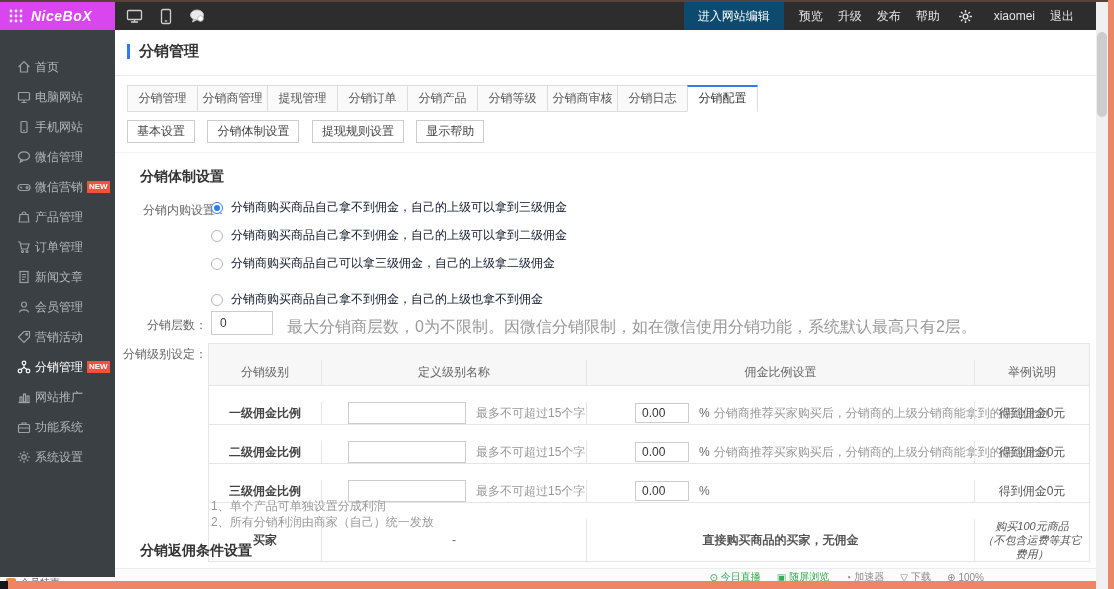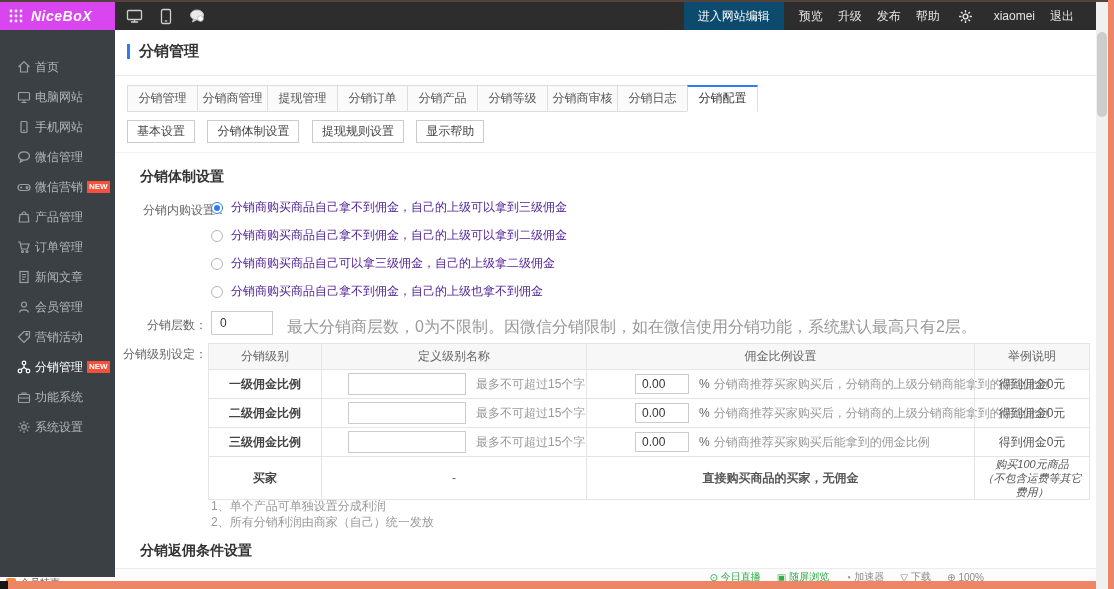--- a/index.html
+++ b/index.html
@@ -42,32 +42,32 @@
   .subnav{position:absolute;left:12px;top:90px;}
   .sbtn{display:inline-block;height:23px;line-height:21px;padding:0 9px;border:1px solid #ccc;background:#fff;margin-right:8px;font-size:12px;color:#444;cursor:pointer;}
   .sec-h{position:absolute;left:25px;font-size:14px;color:#333;font-weight:bold;margin:0;}
   .h1p{top:138px;}
   .h2p{top:512px;}
   .flabel{position:absolute;left:0;width:92px;text-align:right;font-size:12px;color:#666;}
   .l1{top:172px;margin-left:20px;}
   .l2{top:287px;}
   .l3{top:316px;}
   .rrow{position:absolute;left:96px;display:flex;align-items:center;cursor:pointer;}
-  .r0{top:169px;} .r1{top:197px;text-align:right;} .r2{top:225px;} .r3{top:253px;}
+  .r0{top:169px;} .r1{top:197px;text-align:right;} .r2{top:225px;} .r3{top:261px;}
   .radio{width:12px;height:12px;border-radius:50%;border:1px solid #b5b5b5;background:#fff;display:inline-block;position:relative;}
   .radio.checked{border-color:#2d7cf0;}
   .radio.checked::after{content:"";position:absolute;left:2px;top:2px;width:6px;height:6px;border-radius:50%;background:#2d7cf0;}
-  .rlabel{font-size:12px;color:#4c1d95;margin-left:8px;white-space:nowrap;}
+  .rlabel{font-size:12px;color:#0f172a;margin-left:8px;white-space:nowrap;}
   .levels-input{position:absolute;left:96px;top:281px;width:62px;height:24px;border:1px solid #ccc;font-size:12px;color:#333;padding:0 8px;}
   .help{position:absolute;left:172px;top:287px;font-size:16px;color:#999;white-space:nowrap;}
   
   .tbl{position:absolute;left:93px;top:313px;width:882px;border:1px solid #e5e5e5;font-size:12px;}
   .tr{display:flex;border-top:1px solid #e5e5e5;align-items:stretch;}
   .tr:first-child{border-top:none;}
-  .td{display:flex;align-items:center;border-left:1px solid #e5e5e5;padding:0 4px;}
+  .td{display:flex;align-items:center;border-left:1px solid #e5e5e5;padding:0 4px;margin-top:16px;}
   .td:first-child{border-left:none;}
   .c1{width:112px;justify-content:center;}
   .c2{width:265px;}
   .c3{width:388px;}
   .c4{flex:1;justify-content:center;text-align:center;}
   .th{background:#f7f7f7;}
   .th .td{justify-content:center;color:#666;min-height:25px;}
   .tr.r{min-height:29px;}
   .tr.last{min-height:33px;}
   .lvl{color:#444;font-weight:600;font-family:Liberation Mono, monospace;}
@@ -257,20 +257,31 @@
             <circle cx="11" cy="11" r="1.8"></circle>
             <path d="M7 5v2.5M7 7.5L4 9.5M7 7.5l3 2"></path>
           </svg>
         </span>
       <span class="slabel">分销管理</span>
       <span class="new-badge">NEW</span>
     </div>
     <div class="sitem">
       <span class="sicon">
           <svg width="14" height="14" viewBox="0 0 14 14" fill="none" stroke-width="1.2">
+            <path d="M1.5 12.5h11"></path>
+            <rect x="3" y="7" width="2" height="5.5"></rect>
+            <rect x="6.5" y="4" width="2" height="8.5"></rect>
+            <rect x="10" y="6" width="2" height="6.5"></rect>
+          </svg>
+        </span>
+      <span class="slabel">网站推广</span>
+    </div>
+    <div class="sitem">
+      <span class="sicon">
+          <svg width="14" height="14" viewBox="0 0 14 14" fill="none" stroke-width="1.2">
             <rect x="1.5" y="4.5" width="11" height="8" rx="1"></rect>
             <path d="M5 4.5V3h4v1.5M1.5 8h11"></path>
           </svg>
         </span>
       <span class="slabel">功能系统</span>
     </div>
     <div class="sitem">
       <span class="sicon">
           <svg width="14" height="14" viewBox="0 0 14 14" fill="none" stroke-width="1.2">
             <circle cx="7" cy="7" r="2.2"></circle>
@@ -369,21 +380,20 @@
       </div>
       <div class="tr r">
         <div class="td c1 lvl">三级佣金比例</div>
         <div class="td c2">
           <input class="name-in" style="">
           <span class="hint">最多不可超过15个字</span>
         </div>
         <div class="td c3">
           <input class="rate-in" value="0.00" style="">
           <span class="pct">%</span>
-          <span class="rdesc">分销商推荐买家购买后能拿到的佣金比例</span>
         </div>
         <div class="td c4 example">得到佣金0元</div>
       </div>
       <div class="tr last">
         <div class="td c1 lvl">买家</div>
         <div class="td c2 dash">-</div>
         <div class="td c3 buyer-desc">直接购买商品的买家，无佣金</div>
         <div class="td c4">
           <div class="ex2">
             <div>购买100元商品</div>

